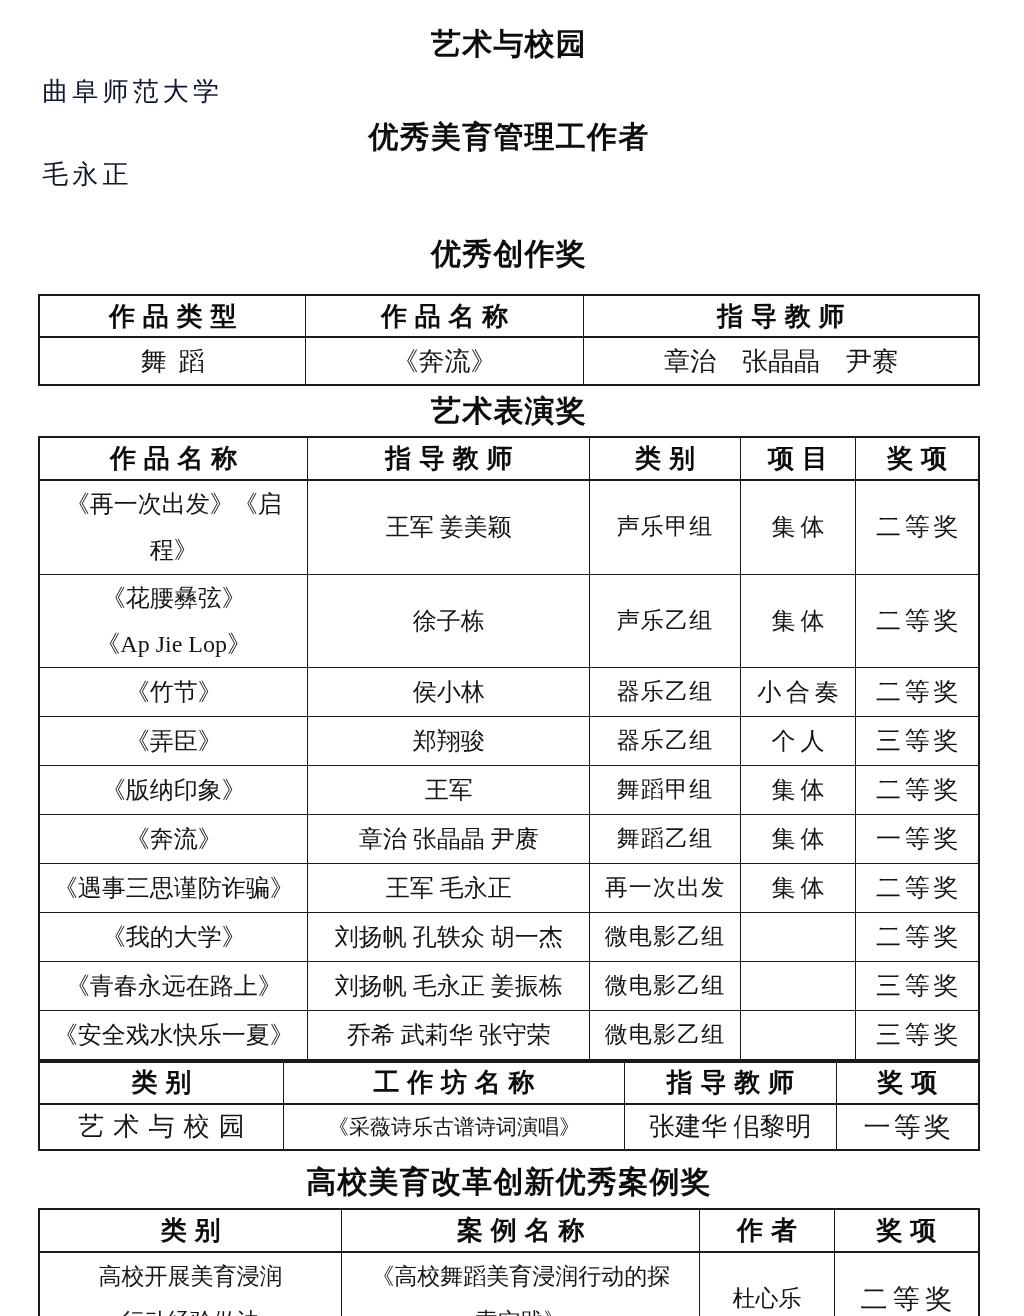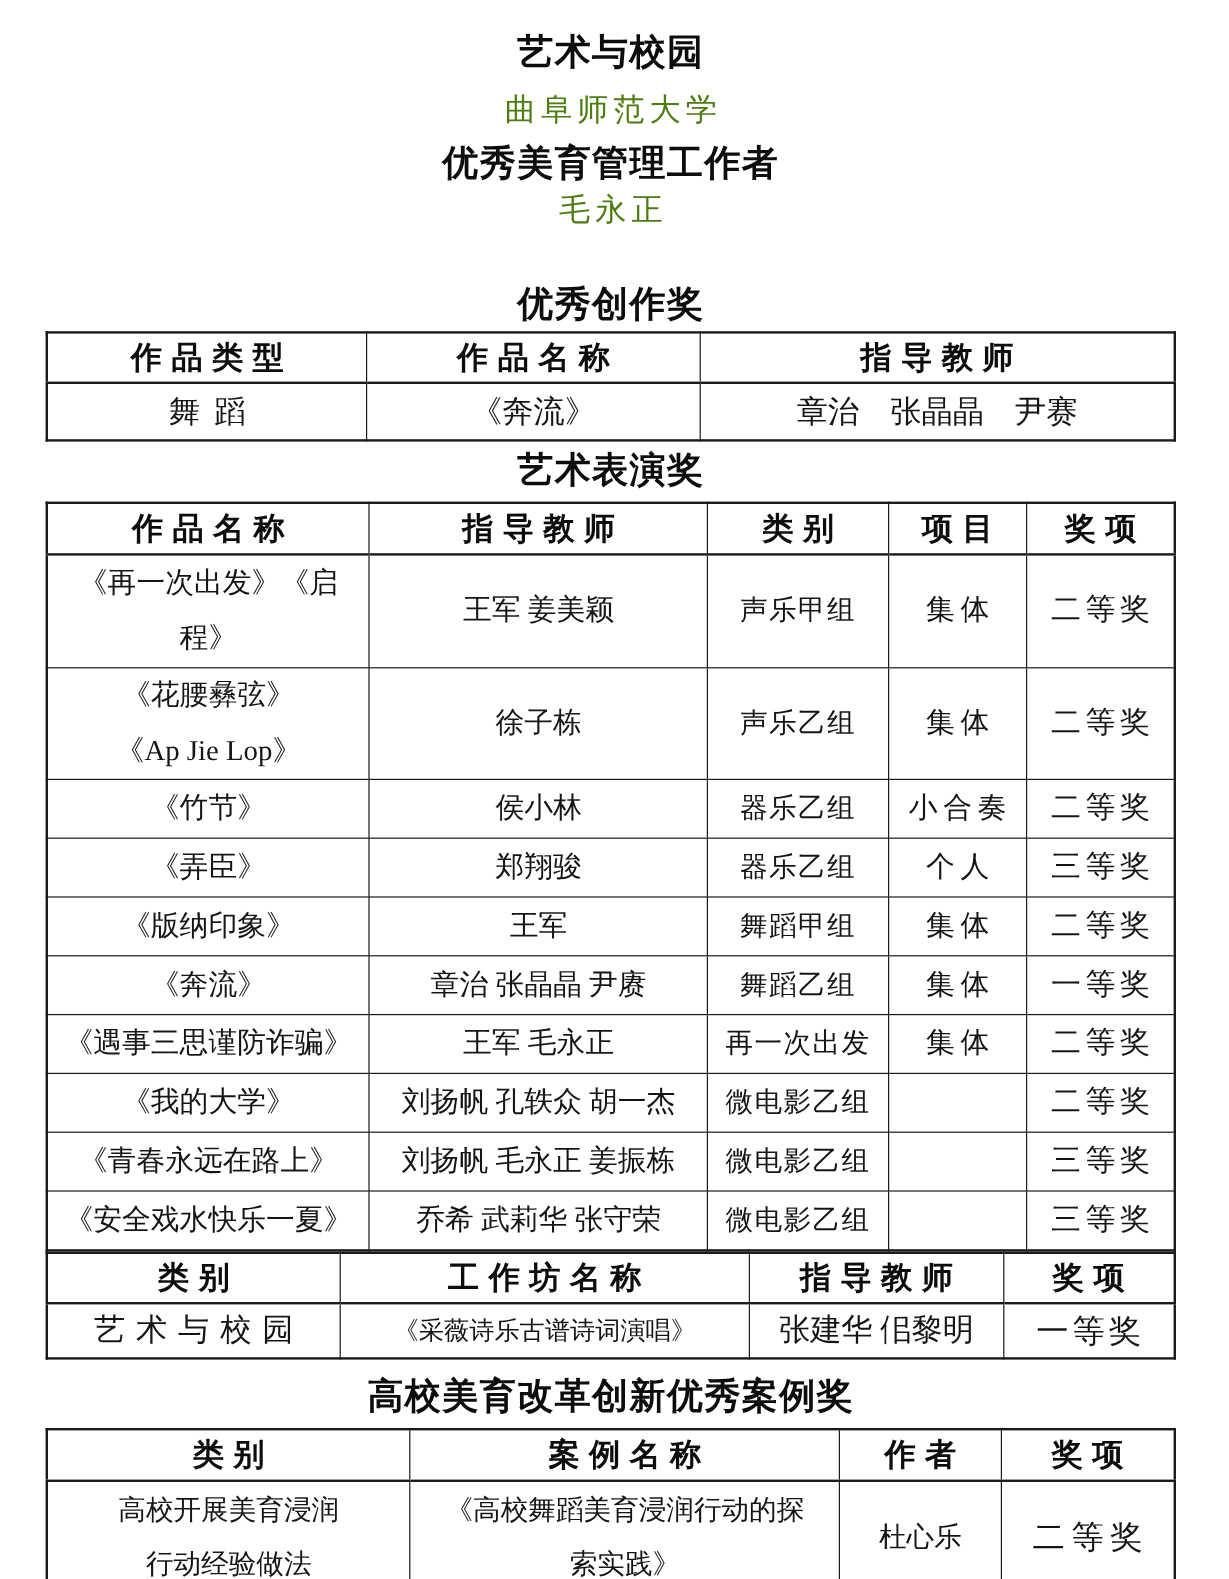--- a/index.html
+++ b/index.html
@@ -17,33 +17,32 @@
   .title {
     font-family: "Liberation Sans", sans-serif;
     font-weight: 700;
     text-align: center;
     font-size: 30px;
     line-height: 1.2;
     letter-spacing: .04em;
     color: #0d0d0d;
   }
   .subtitle {
-    text-align: center;
     font-size: 26px;
     line-height: 1.2;
     letter-spacing: .16em;
     text-indent: .16em;
     font-family: "Liberation Serif", serif;
-    color: #4d7c0f;
+    color: #0f172a;
   }
   #org-award-title    { margin-top: 2px; }
   #org-award-winner   { margin-top: 14px; }
   #manager-award-title{ margin-top: 12px; }
   #manager-award-winner{ margin-top: 4px; }
-  #creation-title     { margin-top: 46px; margin-bottom: 4px; }
+  #creation-title     { margin-top: 46px; margin-bottom: 22px; }
   #performance-title  { margin-top: 7px;  margin-bottom: 7px; }
   #workshop-title     { margin-top: 16px; margin-bottom: 6px; }
   #case-title         { margin-top: 13px; margin-bottom: 8px; }
 
   table.tbl {
     width: 100%;
     border-collapse: collapse;
     table-layout: fixed;
     border: 2.5px solid #1b1b1b;
   }

